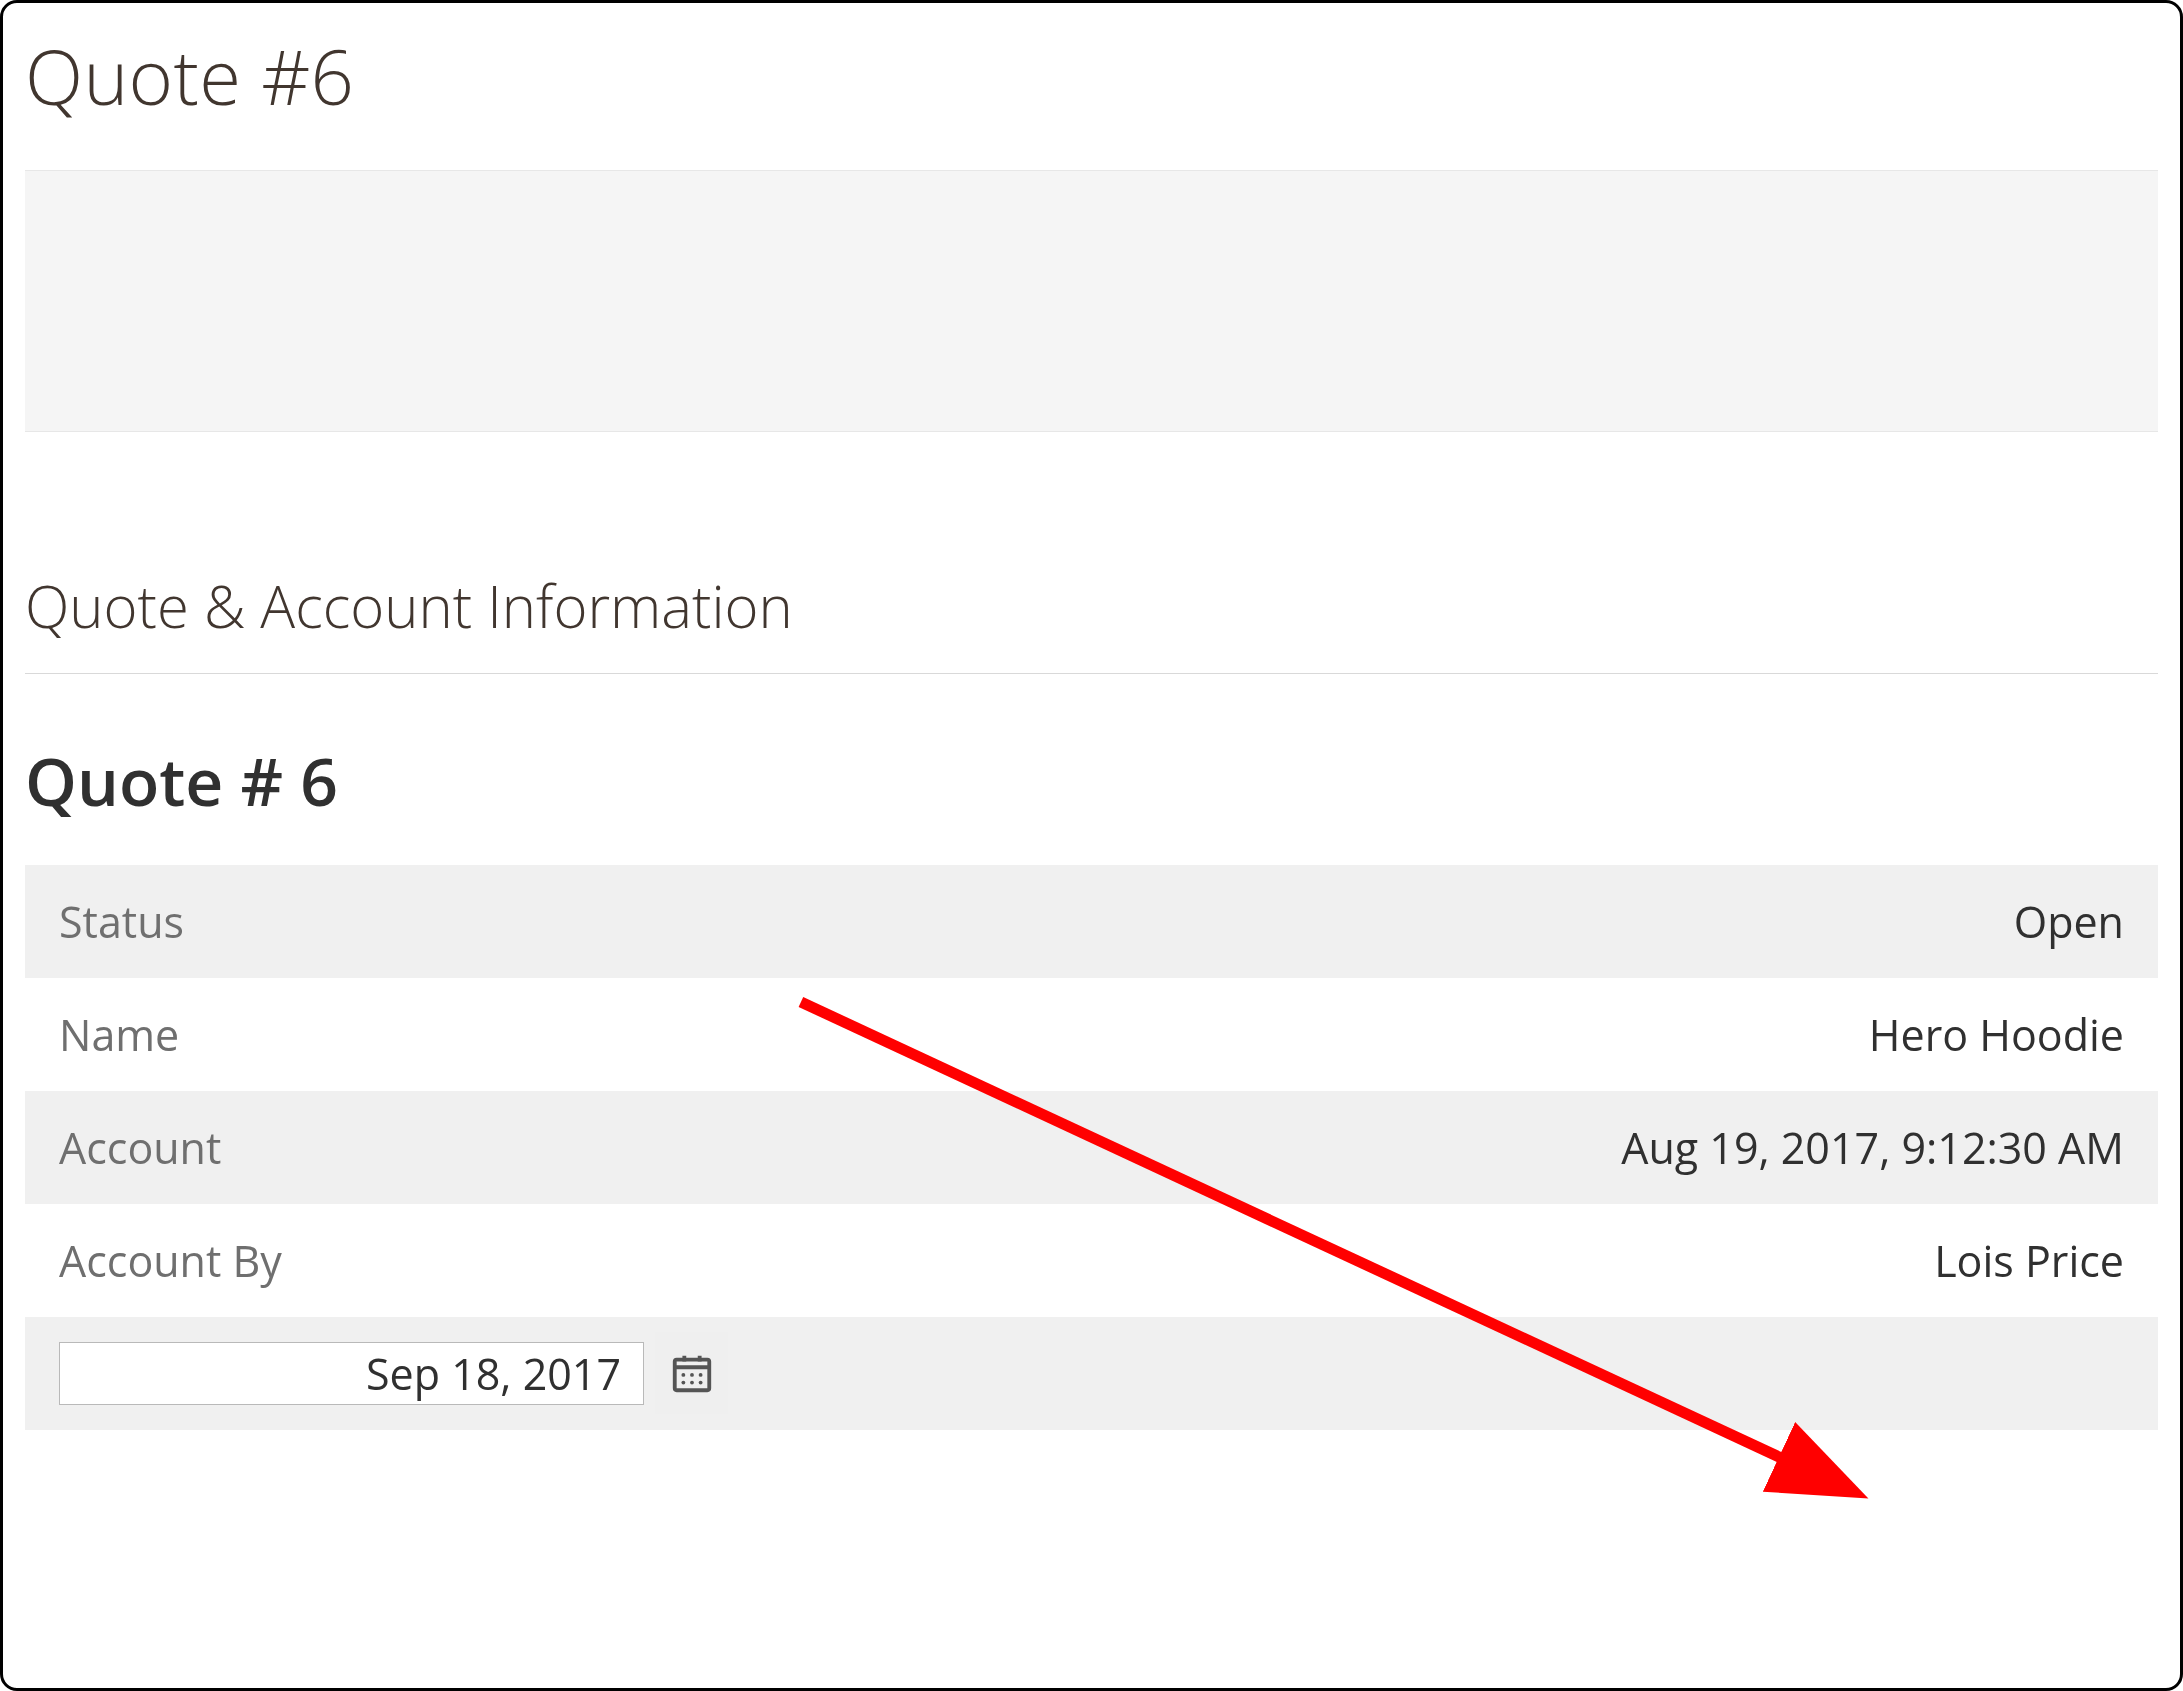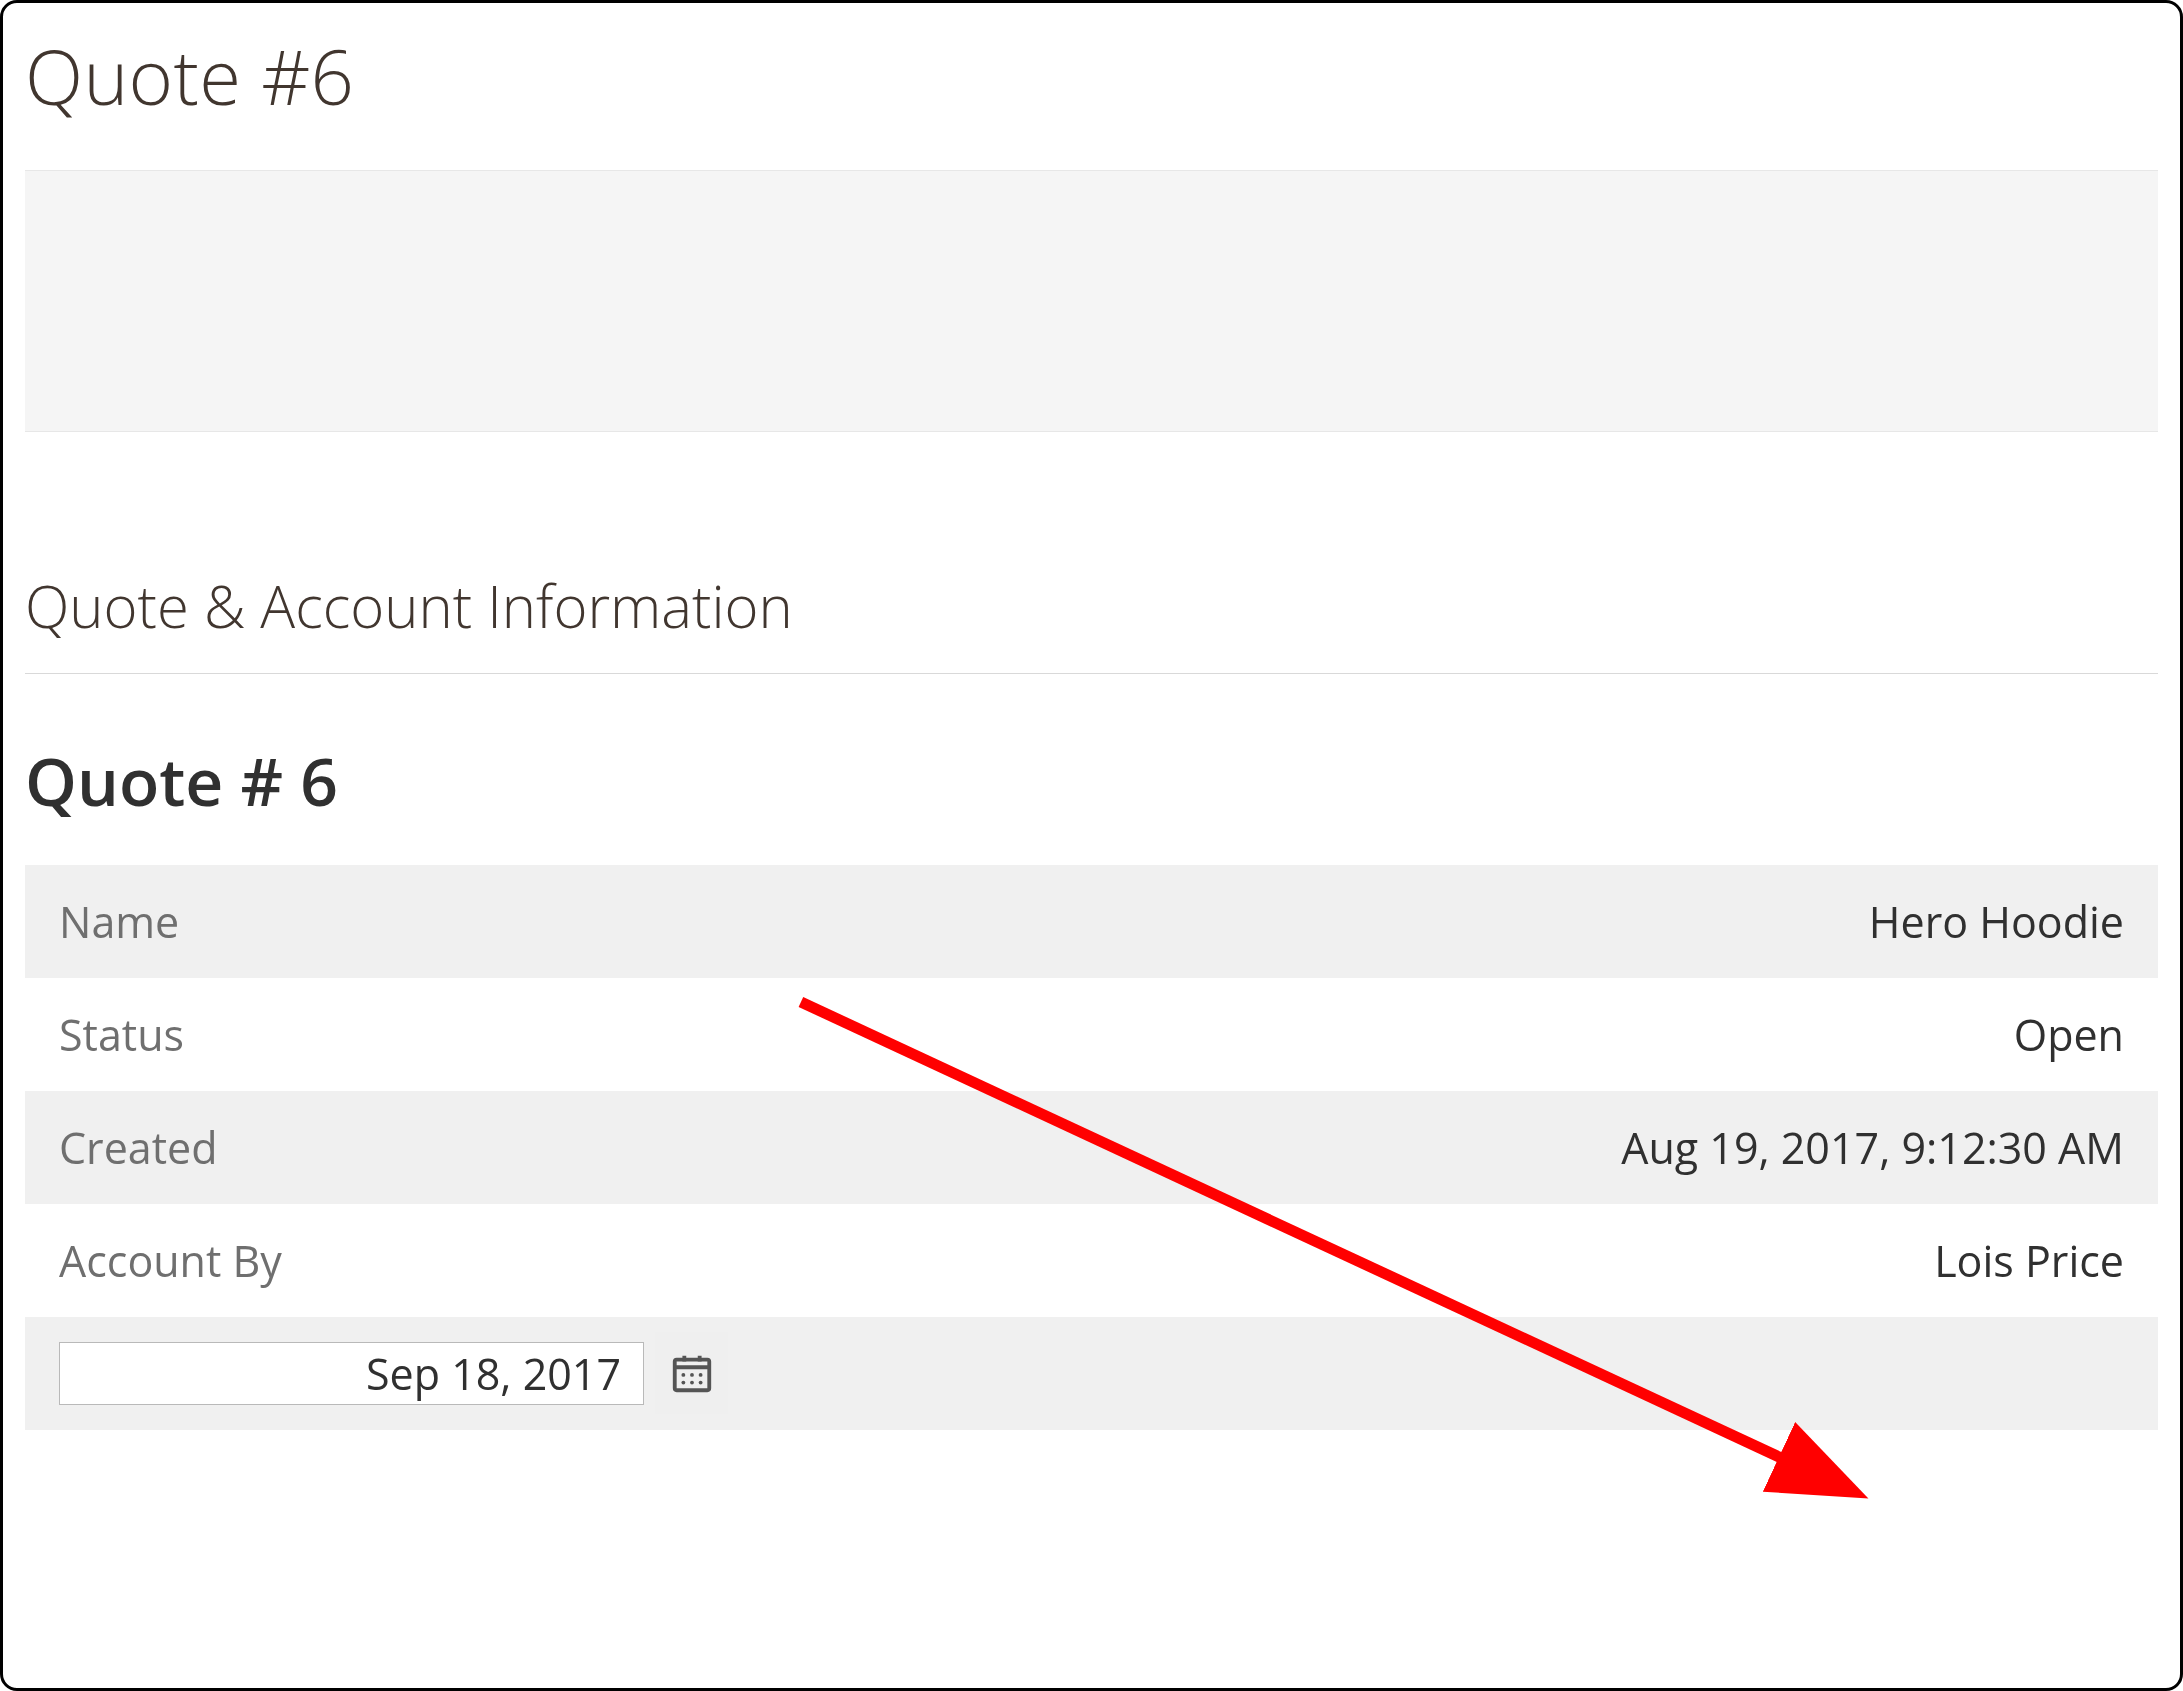--- a/index.html
+++ b/index.html
@@ -131,31 +131,31 @@
 
     <div class="banner"></div>
 
     <div class="section-title">Quote &amp; Account Information</div>
 
     <div class="sub-title">Quote # 6</div>
 
     <div class="info-table">
 
       <div class="info-row">
+        <span class="row-label">Status</span>
+        <span class="row-value">Open</span>
+      </div>
+
+      <div class="info-row">
         <span class="row-label">Name</span>
         <span class="row-value">Hero Hoodie</span>
       </div>
 
       <div class="info-row">
-        <span class="row-label">Status</span>
-        <span class="row-value">Open</span>
-      </div>
-
-      <div class="info-row">
-        <span class="row-label">Created</span>
+        <span class="row-label">Account</span>
         <span class="row-value">Aug 19, 2017, 9:12:30 AM</span>
       </div>
 
       <div class="info-row">
         <span class="row-label">Account By</span>
         <span class="row-value">Lois Price</span>
       </div>
 
       <div class="info-row">
         <span class="exp-cell">

